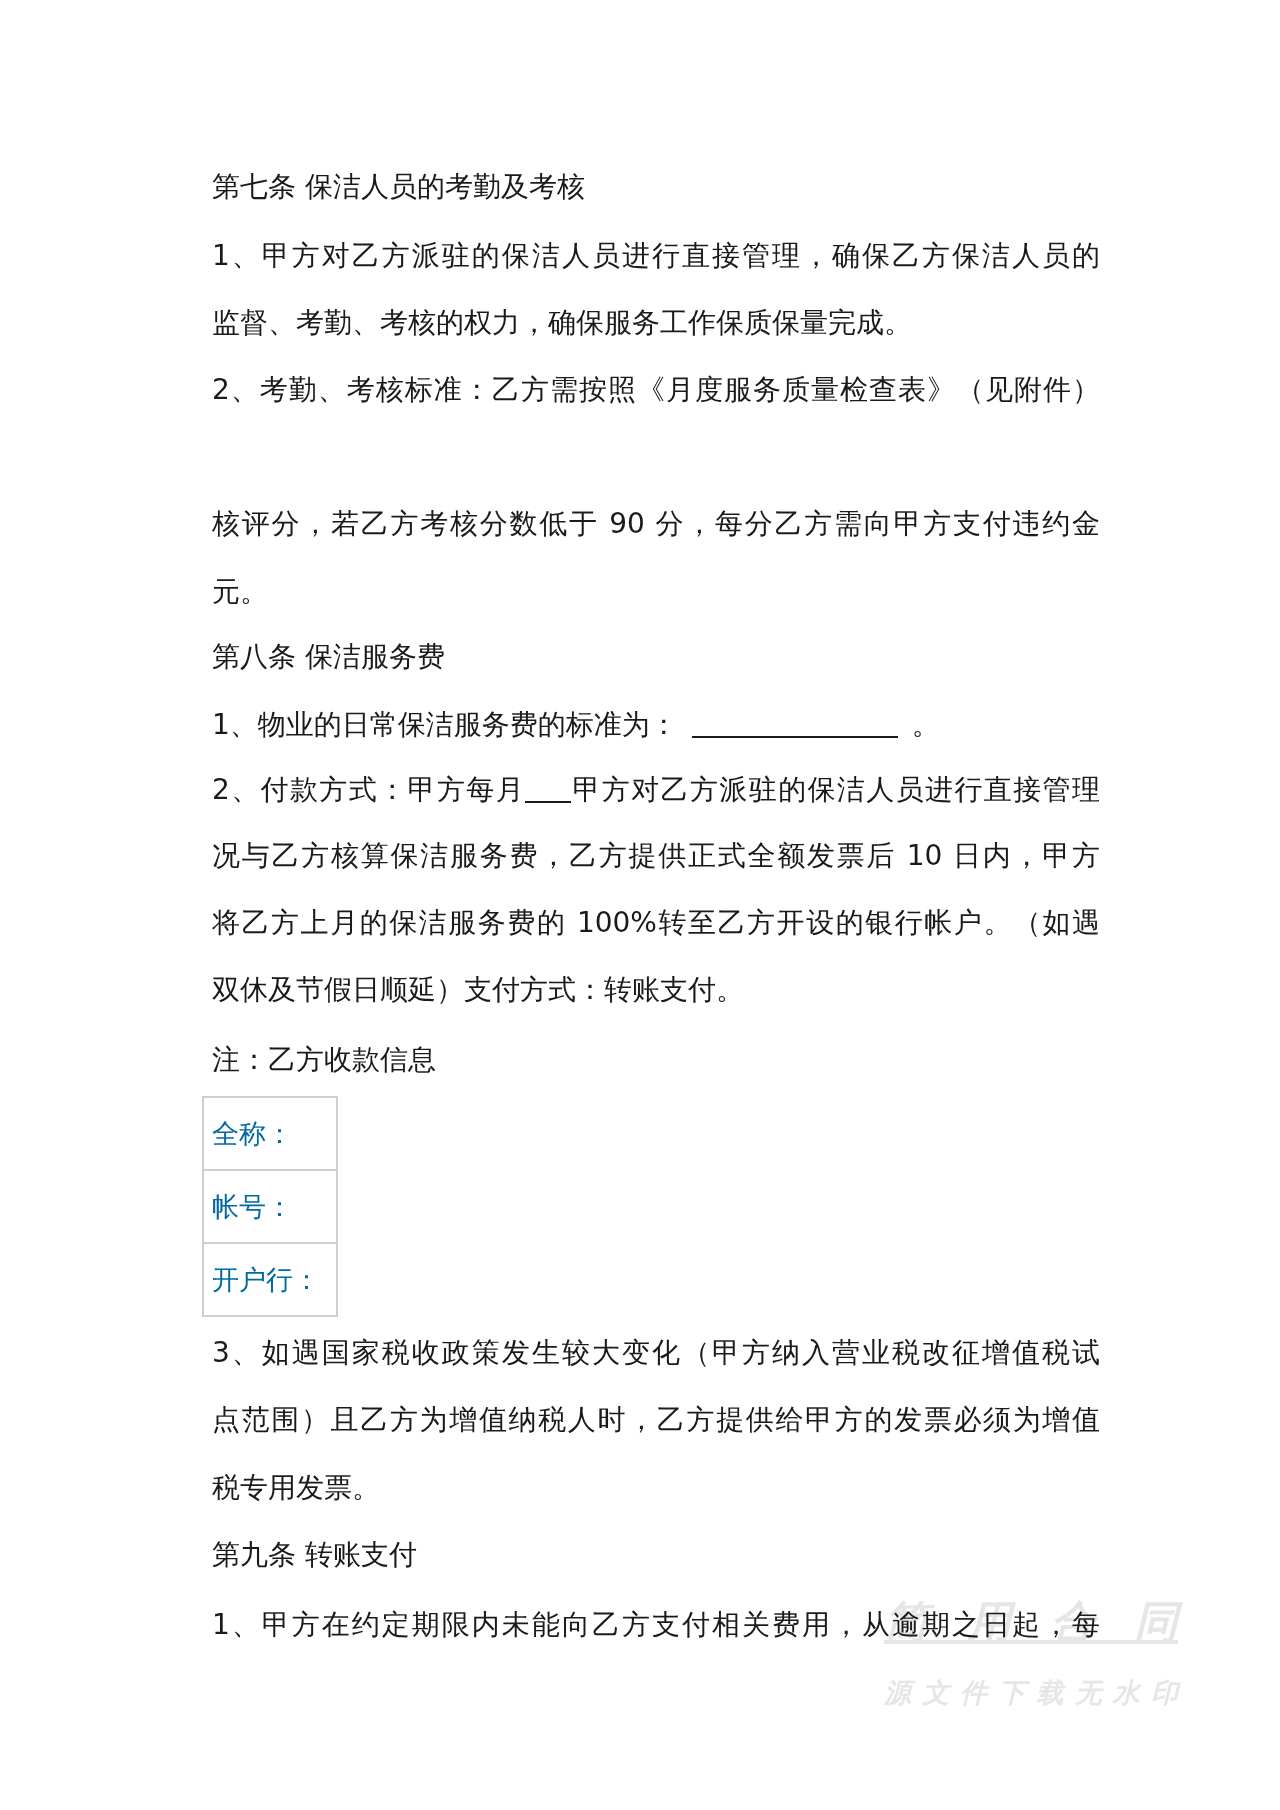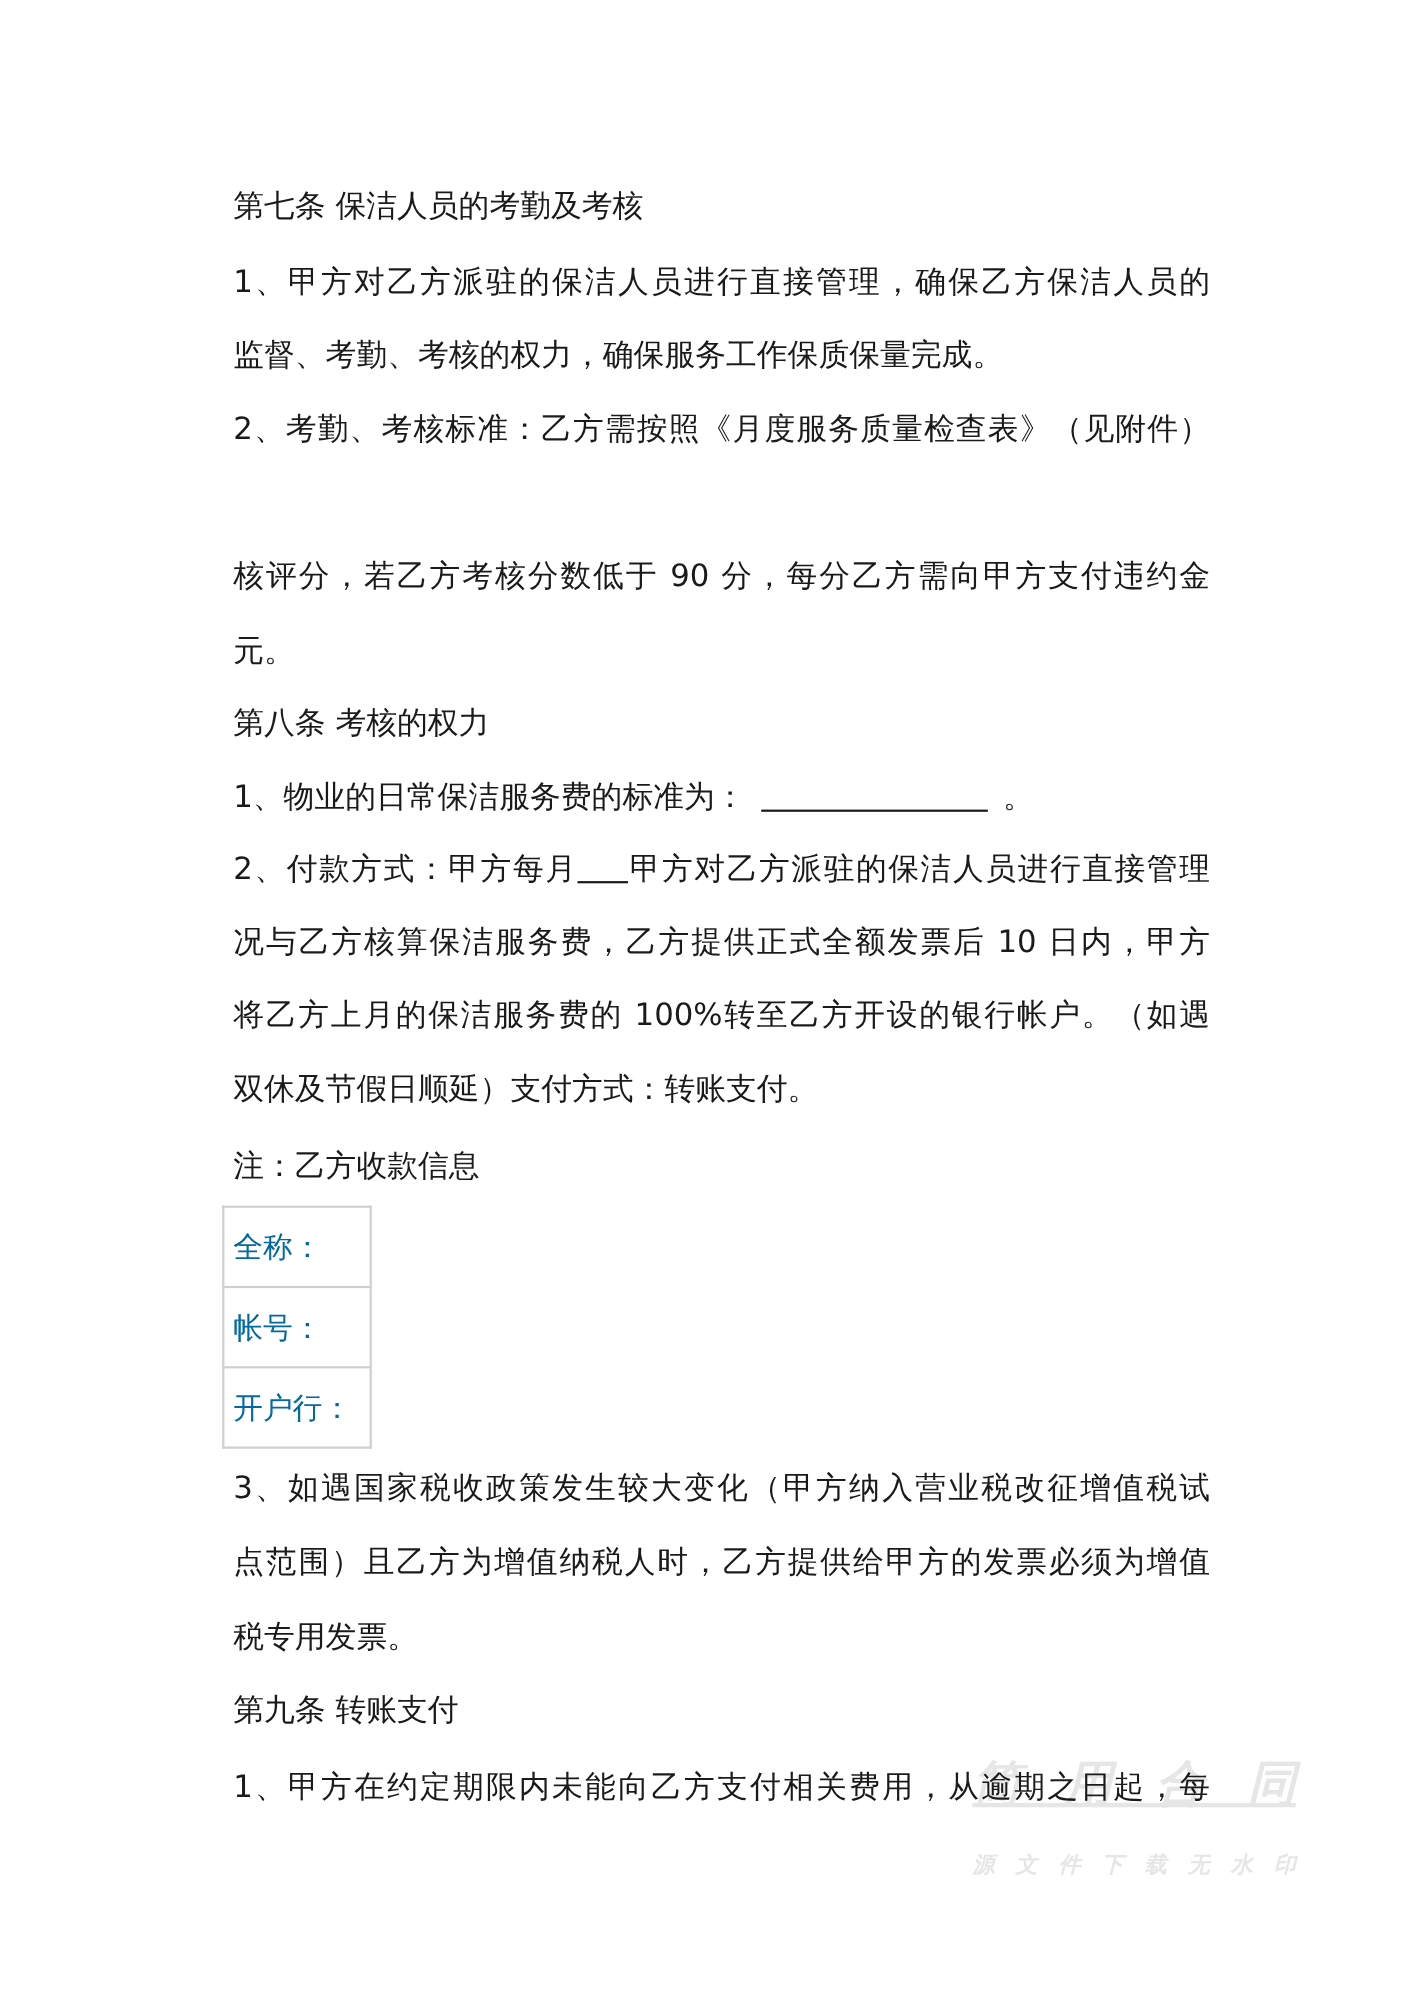--- a/index.html
+++ b/index.html
@@ -51,41 +51,41 @@
       color: #e6e6e6;
       font-family: "DejaVu Sans", "Liberation Sans", sans-serif;
       font-weight: bold;
       font-style: italic;
       white-space: nowrap;
       z-index: 0;
       text-align: justify;
       text-align-last: justify;
     }
     .wm1 { left: 884px; top: 1590px; width: 294px; height: 64px; line-height: 64px; font-size: 44px; text-decoration: underline; }
-    .wm2 { left: 884px; top: 1679px; width: 294px; height: 32px; line-height: 32px; font-size: 20px; }
+    .wm2 { left: 884px; top: 1679px; width: 294px; height: 32px; line-height: 32px; font-size: 27px; font-family: Liberation Mono, monospace; }
     .text-layer { position: absolute; left: 16px; top: 0; width: 1280px; height: 1354px; z-index: 1; }
   </style>
 </head>
 <body>
 
 <div class="page">
 
   <div class="watermark wm1">简用合同</div>
   <div class="watermark wm2">源文件下载无水印</div>
 
   <div class="text-layer">
 
     <div class="line left" style="top:167px">第七条 保洁人员的考勤及考核</div>
     <div class="line" style="top:236px">1、甲方对乙方派驻的保洁人员进行直接管理，确保乙方保洁人员的</div>
     <div class="line left" style="top:303px">监督、考勤、考核的权力，确保服务工作保质保量完成。</div>
     <div class="line" style="top:370px">2、考勤、考核标准：乙方需按照《月度服务质量检查表》（见附件）</div>
     <div class="line" style="top:504px">核评分，若乙方考核分数低于 90 分，每分乙方需向甲方支付违约金</div>
     <div class="line left" style="top:572px">元。</div>
 
-    <div class="line left" style="top:637px">第八条 考核的权力</div>
+    <div class="line left" style="top:637px">第八条 保洁服务费</div>
 
     <div class="line left" style="top:705px">
       <span>1、物业的日常保洁服务费的标准为：</span><span style="display:inline-block;width:14px"></span><span class="blank" style="width:206px"></span><span style="display:inline-block;width:14px"></span><span>。</span>
     </div>
 
     <div class="line" style="top:770px">
       <span>2、付款方式：甲方每月</span><span class="blank" style="width:46px"></span><span>甲方对乙方派驻的保洁人员进行直接管理</span>
     </div>
     <div class="line" style="top:836px">况与乙方核算保洁服务费，乙方提供正式全额发票后 10 日内，甲方</div>
     <div class="line" style="top:903px">将乙方上月的保洁服务费的 100%转至乙方开设的银行帐户。（如遇</div>

